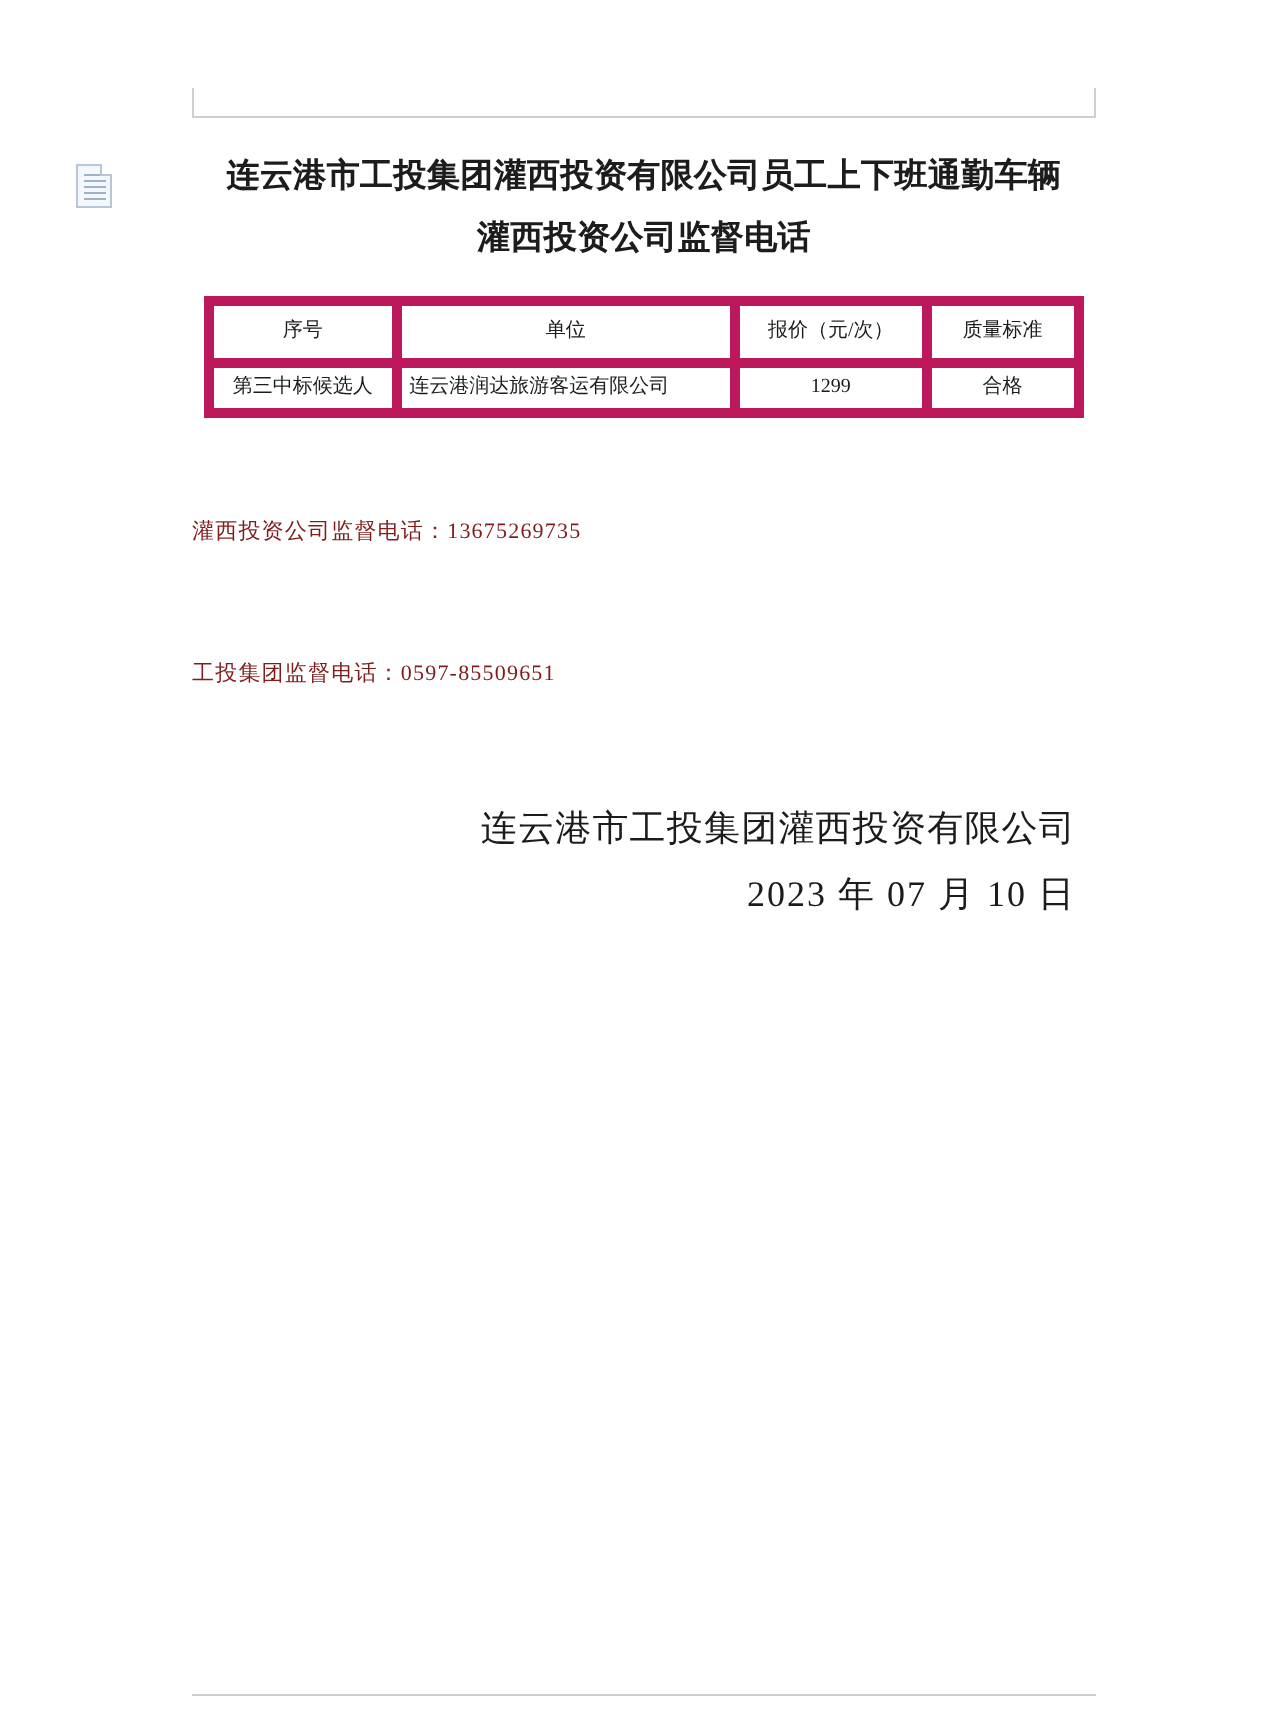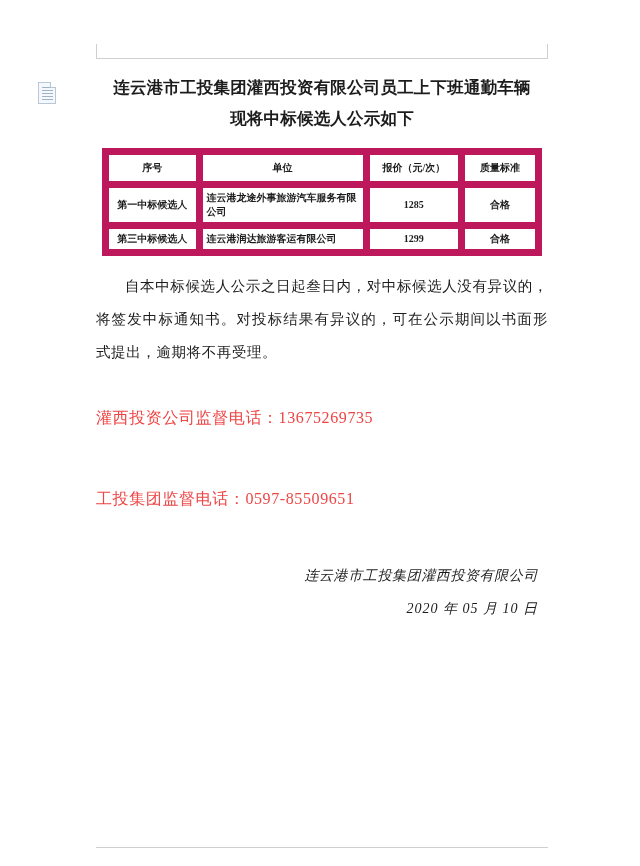--- a/index.html
+++ b/index.html
@@ -121,111 +121,103 @@
   .spacer-md { height: 16px; }
 
   table.bid {
     border-collapse: collapse;
     width: 440px;
     margin: 14px 0 14px 6px;
     font-size: 10px;
     color: #1c1c1c;
   }
   table.bid td, table.bid th {
-    border: 7px solid #be185d;
+    border: 5px solid #be185d;
     padding: 3px 4px;
-    font-weight: bold;
+    font-weight: normal;
     line-height: 14px;
     vertical-align: middle;
   }
   table.bid thead td {
     text-align: center;
     height: 20px;
   }
   .c-rank { width: 92px; text-align: center; }
   .c-unit { width: 180px; text-align: left; padding-left: 5px; }
   .c-price { width: 92px; text-align: center; }
   .c-qual { width: 72px; text-align: center; }
   .row-tall td { height: 26px; }
 
   .signature {
     margin-top: 44px;
-    font-size: 14px;
+    font-size: 18px;
     line-height: 33px;
     color: #1c1c1c;
     text-align: right;
     padding-right: 10px;
     letter-spacing: 0.6px;
-    font-style: italic;
   }
   .signature .date {
     display: block;
     letter-spacing: 1px;
   }
   .phone {
-    font-size: 16px;
+    font-size: 11px;
     line-height: 33px;
-    color: #ef4444;
+    color: #7f1d1d;
     letter-spacing: 0.6px;
   }
 </style>
 </head>
 <body>
 
 <div id="page">
 
   <div class="doc-icon"></div>
   <div class="rail-left"></div>
   <div class="rail-right"></div>
   <div class="rule-top"></div>
 
   <div class="content">
 
     <h1 class="title">
       <span>连云港市工投集团灌西投资有限公司员工上下班通勤车辆</span>
-      <span class="line2">现将中标候选人公示如下</span>
+      <span class="line2">灌西投资公司监督电话</span>
     </h1>
 
 
     <table class="bid">
       <thead>
         <tr>
           <td class="c-rank">序号</td>
           <td class="c-unit" style="">单位</td>
           <td class="c-price">报价（元/次）</td>
           <td class="c-qual">质量标准</td>
         </tr>
       </thead>
       <tbody>
-        <tr class="row-tall">
-          <td class="c-rank">第一中标候选人</td>
-          <td class="c-unit">连云港龙途外事旅游汽车服务有限公司</td>
-          <td class="c-price">1285</td>
-          <td class="c-qual">合格</td>
-        </tr>
         <tr>
           <td class="c-rank">第三中标候选人</td>
           <td class="c-unit">连云港润达旅游客运有限公司</td>
           <td class="c-price">1299</td>
           <td class="c-qual">合格</td>
         </tr>
       </tbody>
     </table>
 
-    <p class="para">自本中标候选人公示之日起叁日内，对中标候选人没有异议的，将签发中标通知书。对投标结果有异议的，可在公示期间以书面形式提出，逾期将不再受理。</p>
 
     <div class="spacer-md"></div>
 
     <p class="phone noindent">灌西投资公司监督电话：13675269735</p>
 
     <div class="spacer-md"></div>
 
     <p class="phone noindent">工投集团监督电话：0597-85509651</p>
 
     <div class="signature">
       <span>连云港市工投集团灌西投资有限公司</span>
-      <span class="date">2020 年 05 月 10 日</span>
+      <span class="date">2023 年 07 月 10 日</span>
     </div>
 
   </div>
 
   <div class="rule-bottom"></div>
 </div>
 
 </body></html>

